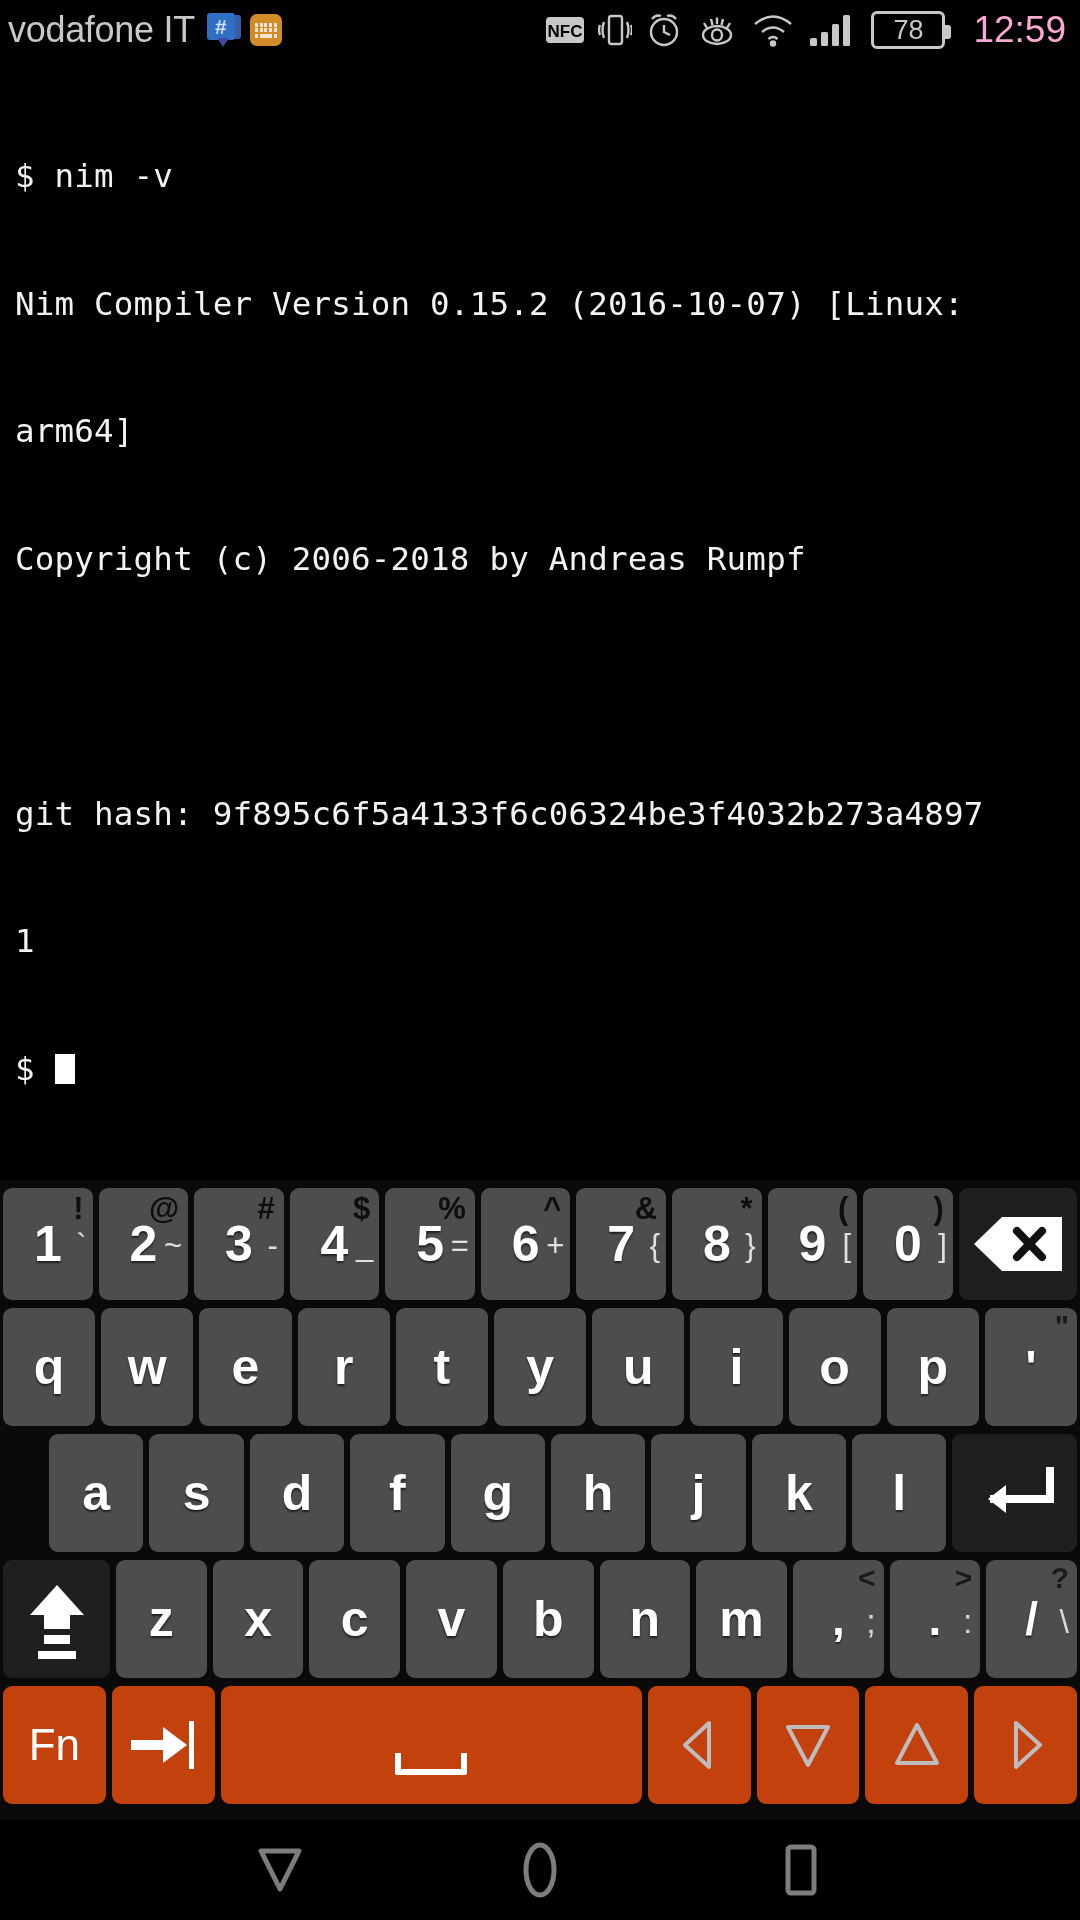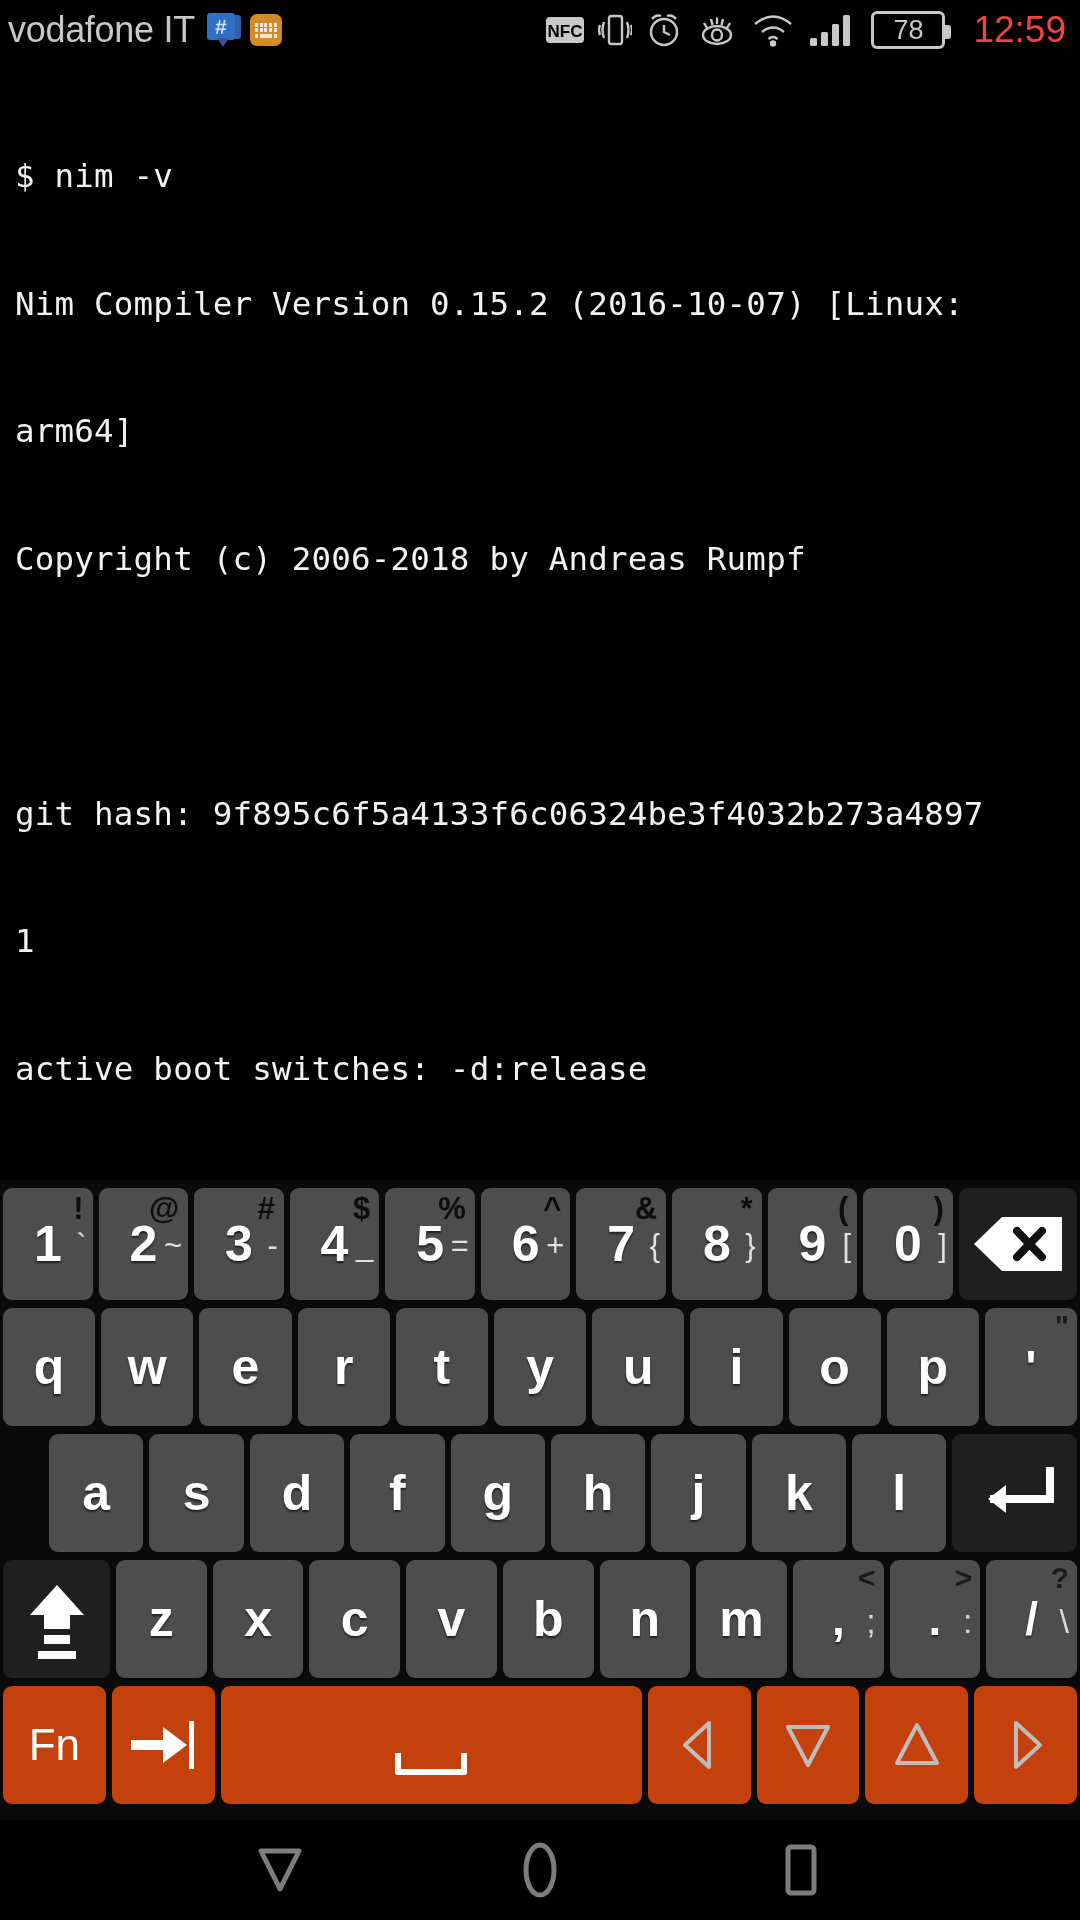--- a/index.html
+++ b/index.html
@@ -55,21 +55,21 @@
   .kb-grid i { background:#f0e6d8; display:block; }
   .kb-grid i.wide { grid-column:span 3; }
 
   .sb-spacer { flex:1; }
   .sb-right-icons { display:flex; align-items:center; gap:13px; }
 
   .ic { fill:none; stroke:#c8c8c8; stroke-width:2.4; }
   .icf { fill:#c8c8c8; }
 
   .clock {
-    color:#ef4444; font-size:37px; margin-left:15px;
+    color:#f9a8d4; font-size:37px; margin-left:15px;
     font-family:"Liberation Sans", sans-serif; letter-spacing:0px;
   }
   .battery {
     position:relative; width:74px; height:38px; margin-left:4px;
     display:flex; align-items:center; justify-content:center;
     border:3px solid #c8c8c8; border-radius:6px;
   }
   .battery::after {
     content:""; position:absolute; right:-9px; top:11px;
     width:6px; height:14px; background:#c8c8c8; border-radius:0 3px 3px 0;
@@ -250,21 +250,20 @@
   </div>
 
   <div class="terminal">
     <div class="term-line">$ nim -v</div>
     <div class="term-line">Nim Compiler Version 0.15.2 (2016-10-07) [Linux:</div>
     <div class="term-line">arm64]</div>
     <div class="term-line">Copyright (c) 2006-2018 by Andreas Rumpf</div>
     <div class="term-line">&nbsp;</div>
     <div class="term-line">git hash: 9f895c6f5a4133f6c06324be3f4032b273a4897</div>
     <div class="term-line">1</div>
-    <div class="term-line">active boot switches: -d:release</div>
     <div class="term-line"><span>$ </span><span class="cursor"></span></div>
   </div>
 
   <div class="keyboard">
 
     <div class="krow r1">
       <div class="key">
         <span class="sup-tr">!</span>
         <span class="main">1</span>
         <span class="mid-r2">`</span>

